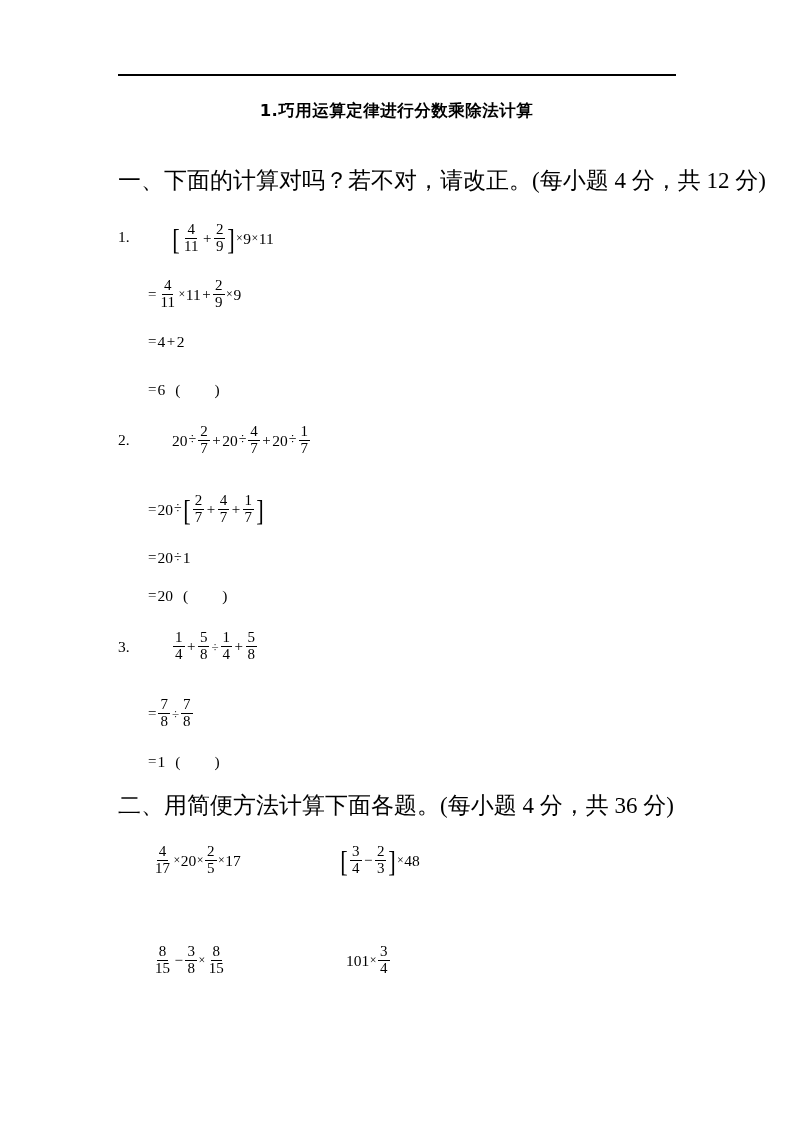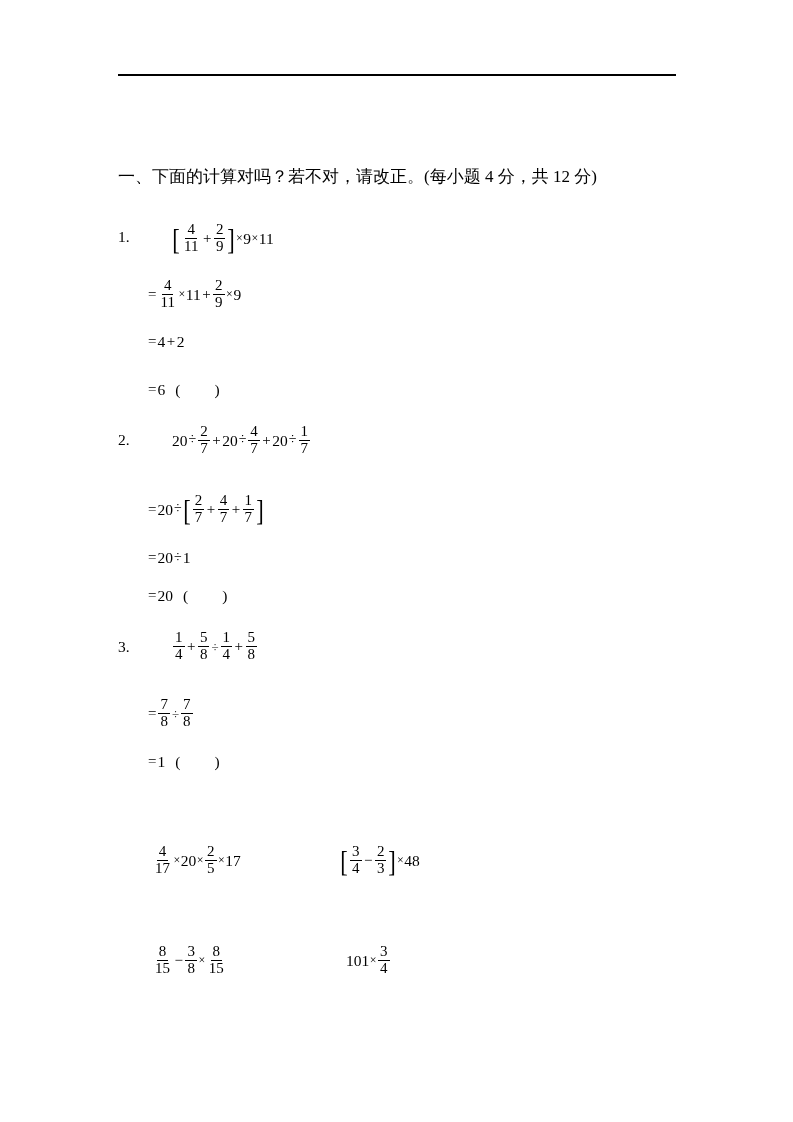--- a/index.html
+++ b/index.html
@@ -41,21 +41,21 @@
     font-weight: bold;
     font-size: 16.5px;
     letter-spacing: 0.5px;
     white-space: nowrap;
   }
 
   
   .section-head {
     position: absolute;
     left: 118px;
-    font-size: 17px;
+    font-size: 23px;
     white-space: nowrap;
     font-family: "Liberation Serif", "DejaVu Serif", serif;
   }
   #sec1 { top: 165px; }
   #sec2 { top: 790px; }
 
   
   .prob-num {
     position: absolute;
     font-size: 15.5px;
@@ -119,20 +119,21 @@
   .brk-r { margin-left: 0px; }
   .ansgap { display: inline-block; width: 10px; }
 </style>
 </head>
 <body>
 
 <div class="page">
 
   <div class="top-rule"></div>
 
+  <div class="doc-title">1.巧用运算定律进行分数乘除法计算</div>
 
   <div class="section-head" id="sec1">一、下面的计算对吗？若不对，请改正。(每小题 4 分，共 12 分)</div>
 
   <div class="prob-num" style="left:118px; top:228px;">1.</div>
 
   <div class="mathrow" style="left:172px; top:222px;">
     <span class="brk brk-l">[</span>
     <span class="frac">
       <span class="num">4</span>
       <span class="den">11</span>
@@ -284,20 +285,21 @@
 
   <div class="mathrow" style="left:148px; top:754px;">
     <span class="tok eq">=</span>
     <span class="tok">1</span>
     <span class="ansgap"></span>
     <span class="tok">(</span>
     <span class="ansgap" style="width:34px;"></span>
     <span class="tok">)</span>
   </div>
 
+  <div class="section-head" id="sec2">二、用简便方法计算下面各题。(每小题 4 分，共 36 分)</div>
 
   <div class="mathrow" style="left:152px; top:844px;">
     <span class="frac">
       <span class="num">4</span>
       <span class="den">17</span>
     </span>
     <span class="tok op op-times">×</span>
     <span class="tok">20</span>
     <span class="tok op op-times">×</span>
     <span class="frac">

